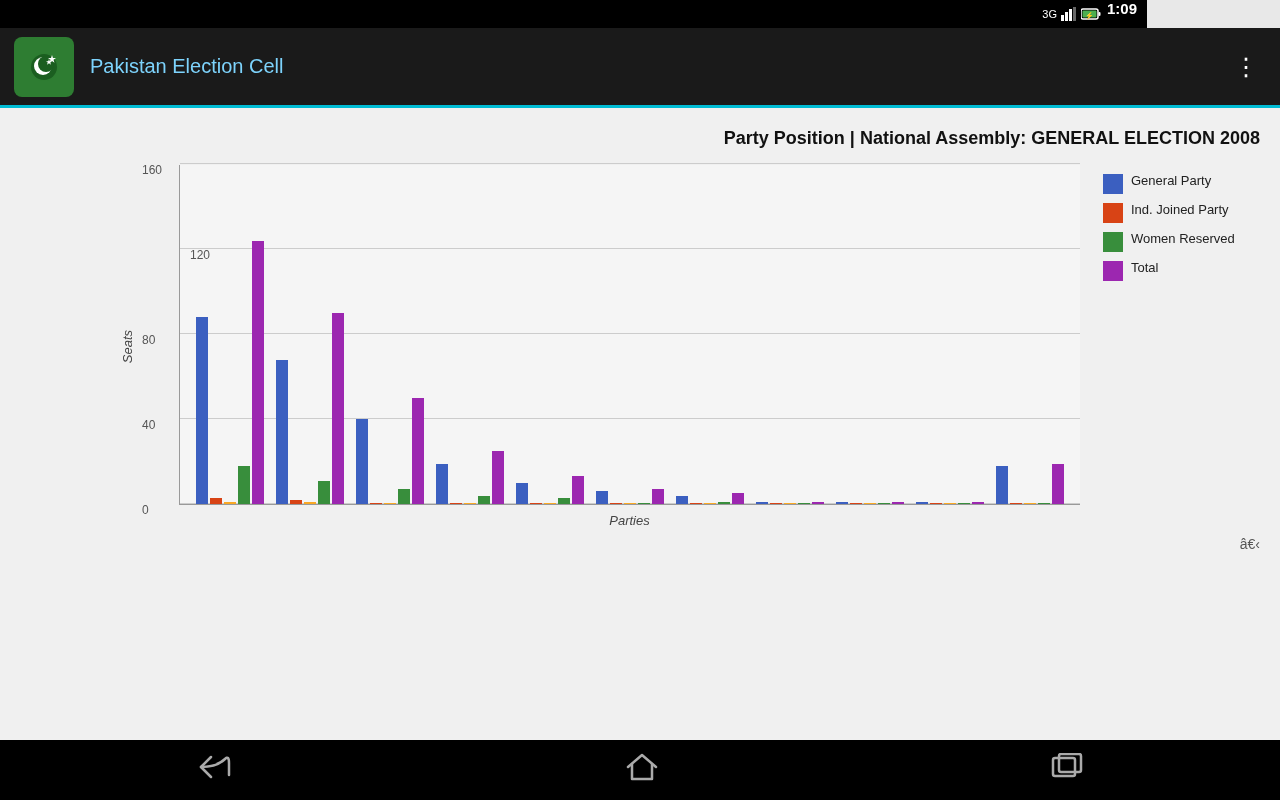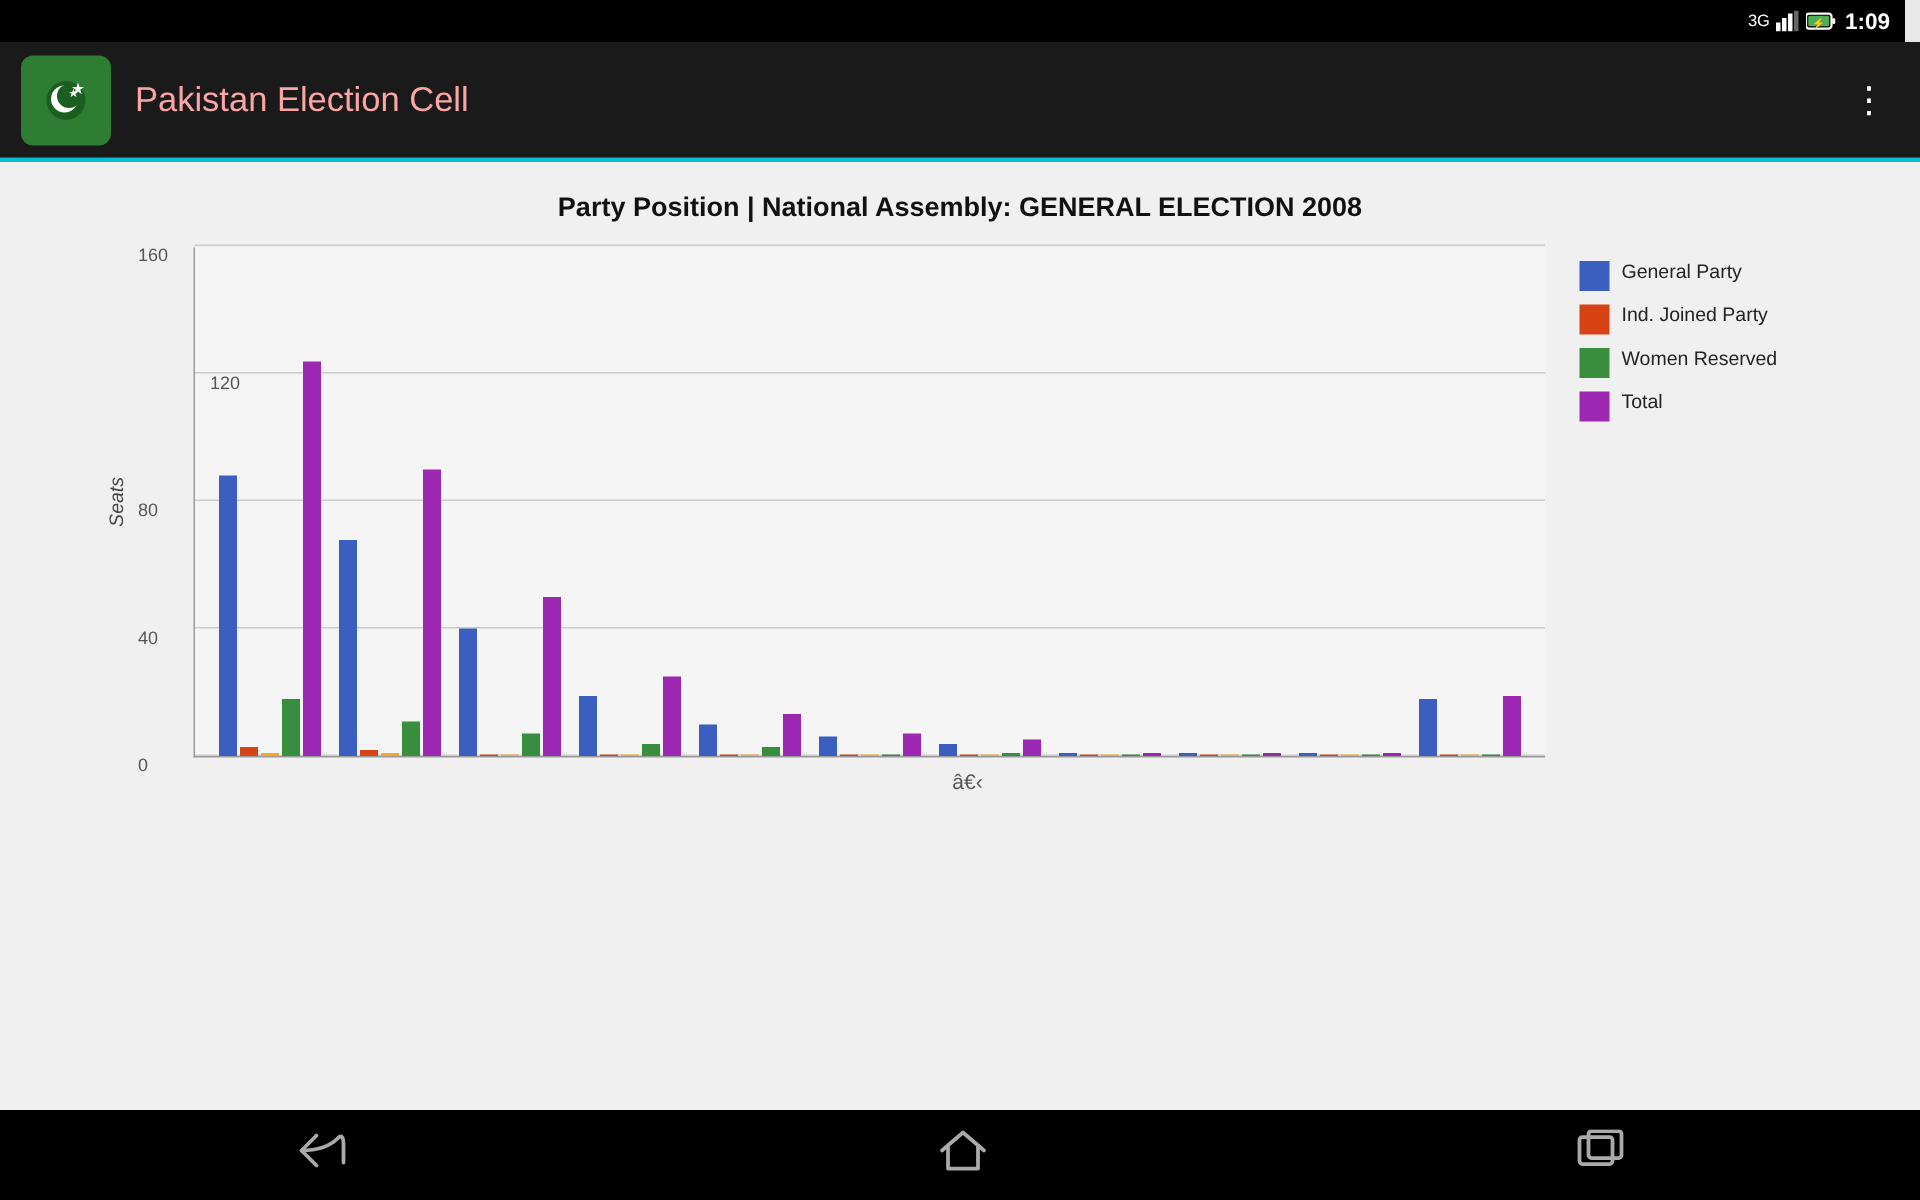--- a/index.html
+++ b/index.html
@@ -1,24 +1,23 @@
 <!DOCTYPE html>
 <html><head>
   <meta charset="utf-8">
   <style>
     * { margin: 0; padding: 0; box-sizing: border-box; }
     body { width: 1280px; height: 800px; background: #e8e8e8; font-family: Arial, sans-serif; overflow: hidden; }
 
     
     .status-bar {
-      width: 1270px;
+      width: 1147px;
       height: 28px;
       background: #000;
       display: flex;
-      align-items: center;
       justify-content: flex-end;
       padding-right: 10px;
       color: #fff;
       font-size: 13px;
       gap: 6px;
     }
     .status-bar .time { font-weight: bold; font-size: 15px; }
 
     
     .app-header {
@@ -38,22 +37,22 @@
       border-radius: 8px;
       display: flex;
       align-items: center;
       justify-content: center;
       font-size: 30px;
       color: white;
       margin-right: 16px;
       flex-shrink: 0;
     }
     .app-title {
-      color: #fca5a5;
-      font-size: 23px;
+      color: #7dd3fc;
+      font-size: 20px;
       font-weight: 400;
     }
     .menu-dots {
       position: absolute;
       right: 20px;
       top: 50%;
       transform: translateY(-50%);
       color: #fff;
       font-size: 24px;
       cursor: pointer;
@@ -61,21 +60,21 @@
     }
 
     
     .main-content {
       width: 1280px;
       height: calc(800px - 28px - 80px - 60px);
       background: #f0f0f0;
       padding: 20px;
       display: flex;
       flex-direction: column;
-      align-items: center;
+      align-items: flex-end;
     }
 
     .chart-title {
       font-size: 18px;
       font-weight: bold;
       margin-bottom: 16px;
       color: #111;
       text-align: center;
     }
 
@@ -354,20 +353,21 @@
               <div class="bar" style="height: 38.25px; background-color: rgb(59, 95, 192);"></div>
               <div class="bar" style="height: 0px; background-color: rgb(216, 67, 21);"></div>
               <div class="bar" style="height: 0px; background-color: rgb(249, 168, 37);"></div>
               <div class="bar" style="height: 0px; background-color: rgb(56, 142, 60);"></div>
               <div class="bar" style="height: 40.375px; background-color: rgb(156, 39, 176);"></div>
             </div>
           </div>
         </div>
 
 
+      <div class="x-axis-title">Parties</div>
 
       <div class="legend" id="legend">
           <div class="legend-item">
             <div class="legend-color" style="background-color: rgb(59, 95, 192);"></div>
             <span>General Party</span>
           </div>
           <div class="legend-item">
             <div class="legend-color" style="background-color: rgb(216, 67, 21);"></div>
             <span>Ind. Joined Party</span>
           </div>

